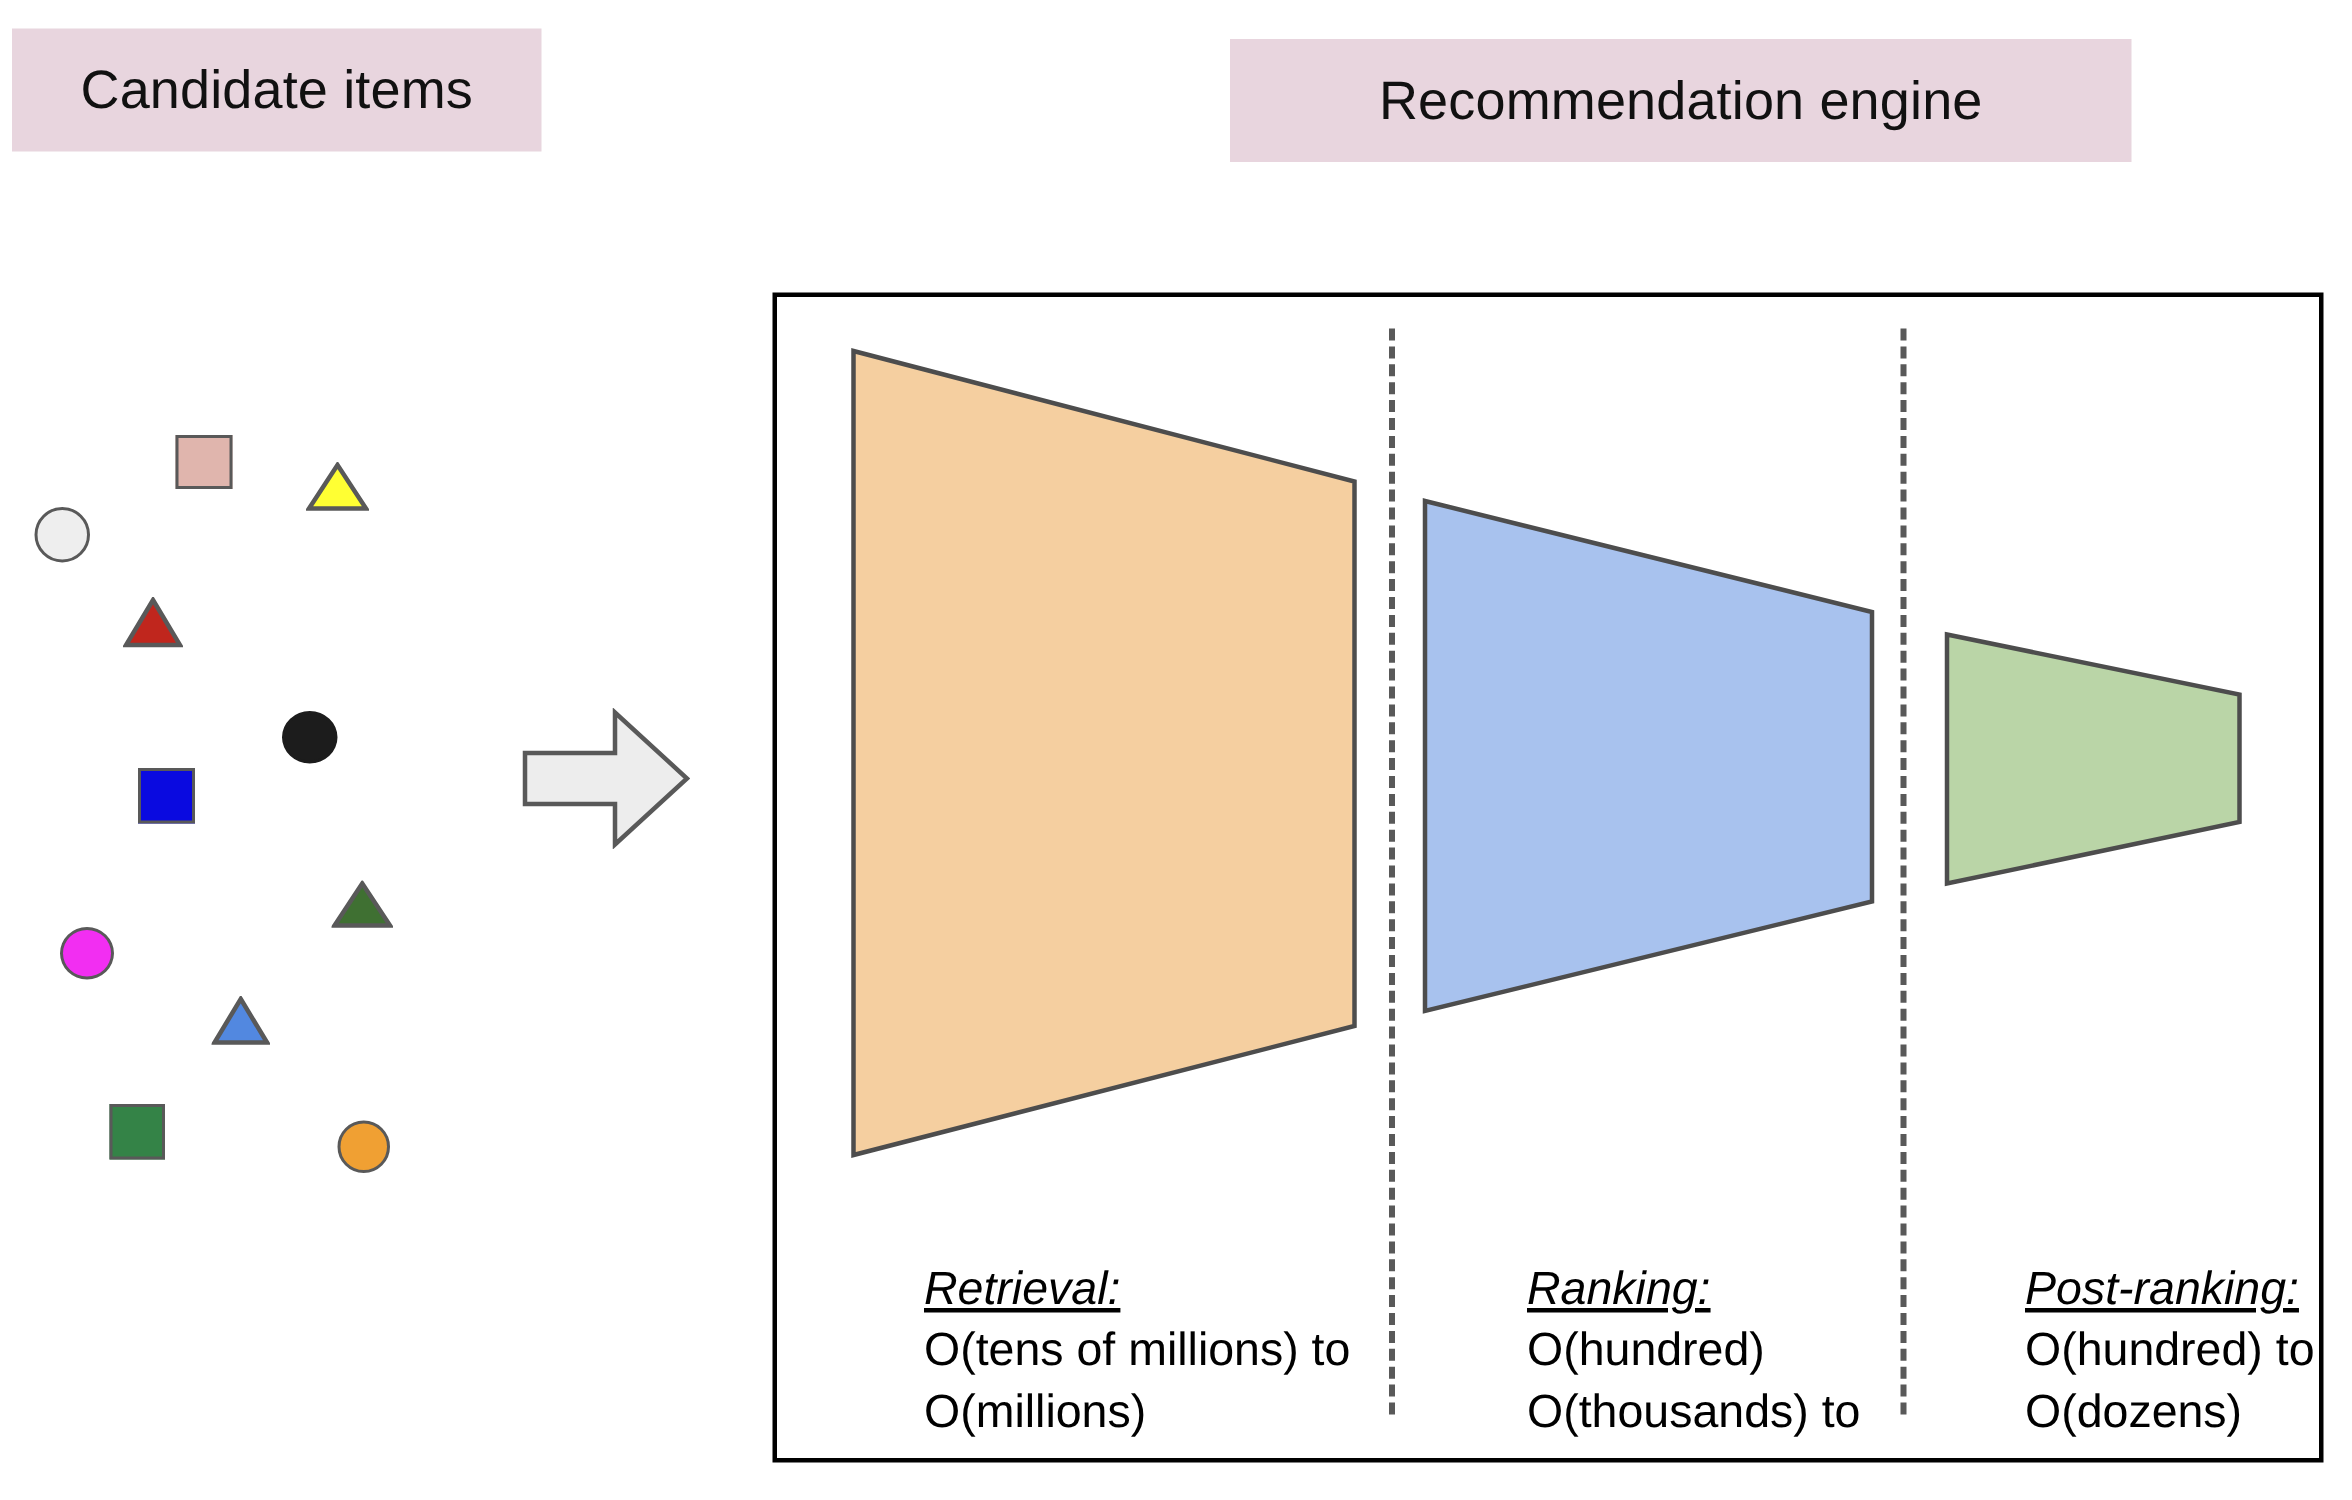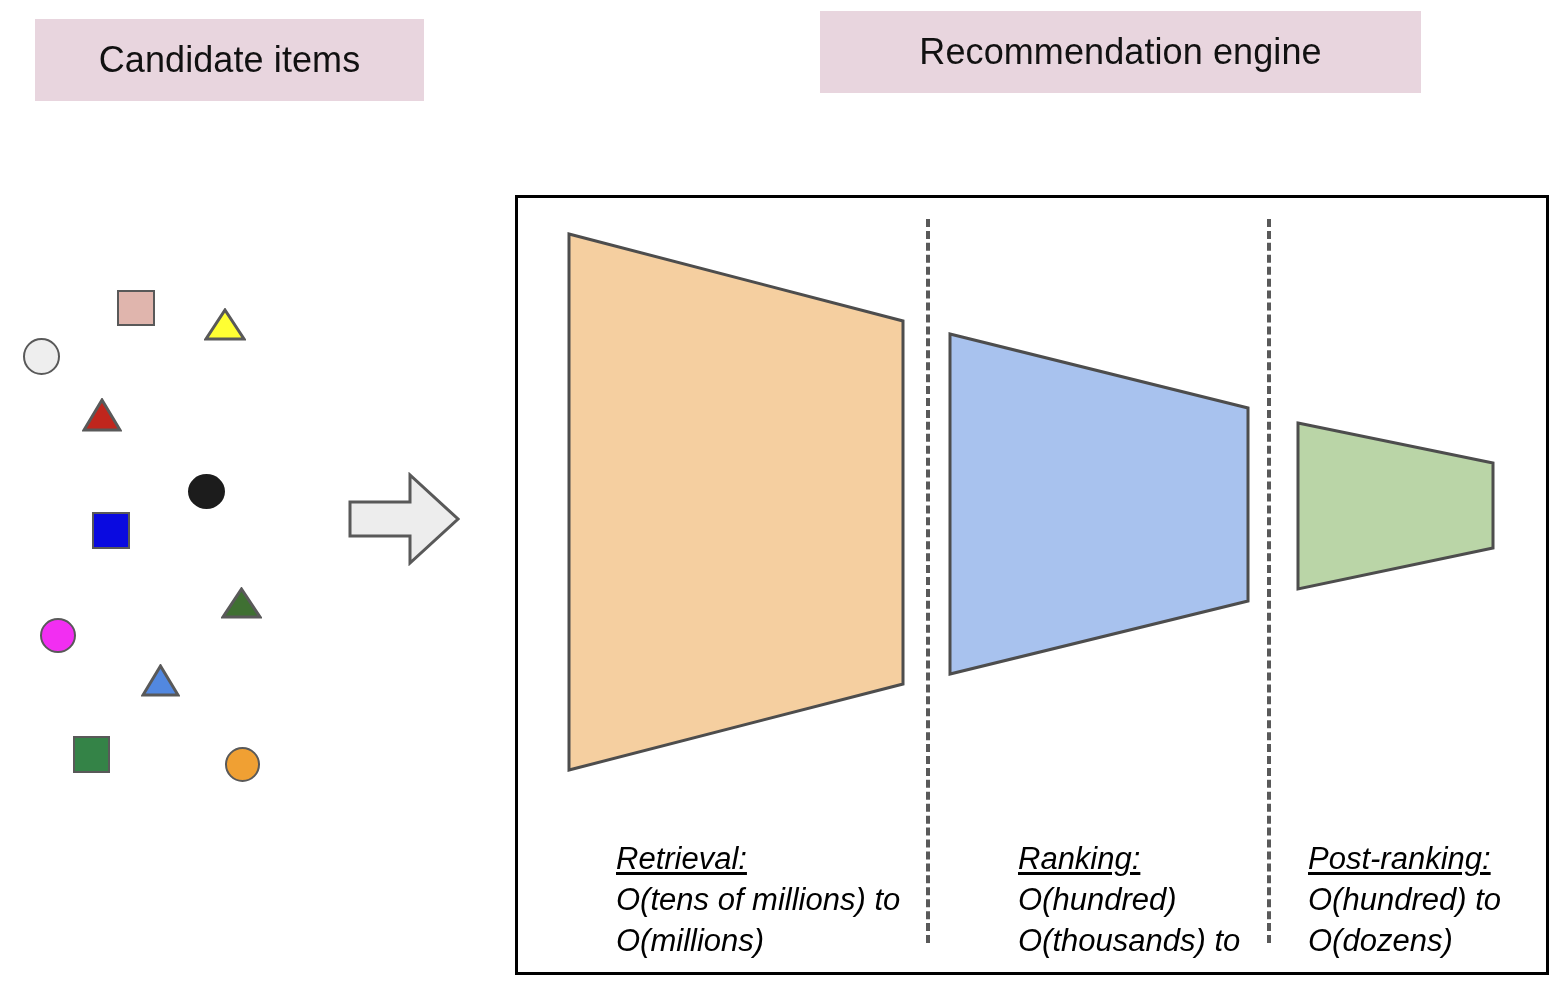--- a/index.html
+++ b/index.html
@@ -21,25 +21,25 @@
     position: absolute;
     background: #e8d5de;
     display: flex;
     align-items: center;
     justify-content: center;
     font-size: 36px;
     color: #111111;
     letter-spacing: 0.1px;
   }
   #banner-candidate {
-    left: 35px;  top: 19px;
-    width: 389px; height: 82px;
+    left: 8px;  top: 19px;
+    width: 353px; height: 82px;
   }
   #banner-engine {
-    left: 820px; top: 11px;
+    left: 820px; top: 26px;
     width: 601px; height: 82px;
   }
 
   
   #candidate-area {
     position: absolute;
     left: 0; top: 0;
     width: 480px; height: 1000px;
   }
   .shape { position: absolute; }
@@ -96,24 +96,24 @@
     line-height: 1.33;
     color: #000000;
     white-space: nowrap;
   }
   .caption .stage-title {
     display: block;
     font-style: italic;
     text-decoration: underline;
     text-underline-offset: 3px;
   }
-  .caption .stage-line { display: block; font-style: italic; }
+  .caption .stage-line { display: block; }
   #caption-retrieval   { left: 98px;  }
   #caption-ranking     { left: 500px; }
-  #caption-postranking { left: 790px; }
+  #caption-postranking { left: 832px; }
 </style>
 </head>
 <body>
 
 <div class="banner" id="banner-candidate">
   <span>Candidate items</span>
 </div>
 
 <div class="banner" id="banner-engine">
   <span>Recommendation engine</span>

